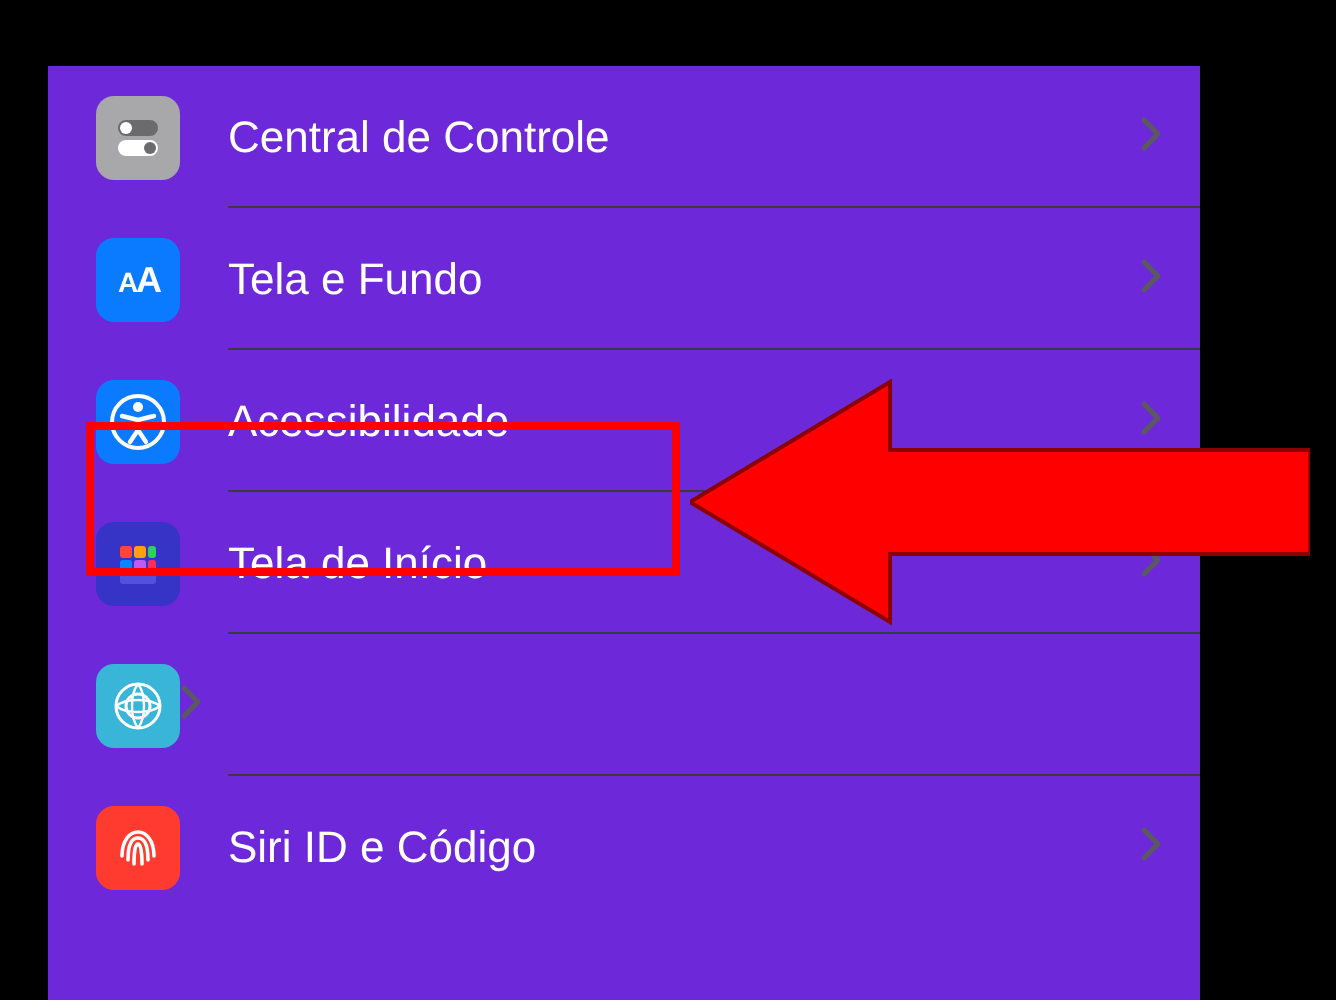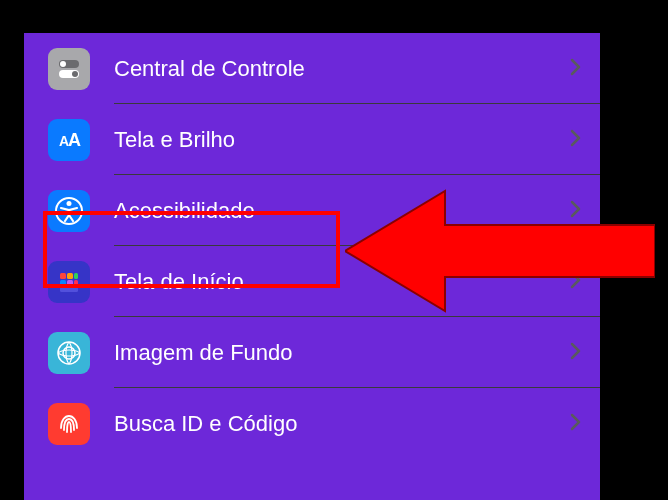--- a/index.html
+++ b/index.html
@@ -105,21 +105,21 @@
       </span>
     </div>
 
     <div class="settings-item">
       <div class="item-icon" style="background:#0a7aff;">
         <svg width="30" height="30" viewBox="0 0 30 30">
           <text x="5" y="21" font-size="14" font-weight="700" fill="#fff">A</text>
           <text x="14" y="21" font-size="18" font-weight="700" fill="#fff">A</text>
         </svg>
       </div>
-      <span class="item-label">Tela e Brilho</span>
+      <span class="item-label">Tela e Fundo</span>
       <span class="chevron">
         <svg width="12" height="18" viewBox="0 0 12 18">
             <path d="M2 2 L9 9 L2 16" stroke="#5a5a5e" stroke-width="2.5" fill="none" stroke-linecap="round" stroke-linejoin="round"></path>
           </svg>
       </span>
     </div>
 
     <div class="settings-item">
       <div class="item-icon" style="background:#0a7aff;">
         <svg width="32" height="32" viewBox="0 0 32 32">
@@ -157,36 +157,35 @@
     </div>
 
     <div class="settings-item">
       <div class="item-icon" style="background:#39b5d8;">
         <svg width="32" height="32" viewBox="0 0 32 32">
           <circle cx="16" cy="16" r="11" fill="none" stroke="#fff" stroke-width="1.5"></circle>
           <circle cx="16" cy="16" r="6" fill="none" stroke="#fff" stroke-width="1.5"></circle>
           <path d="M16 5 C 20 10, 20 22, 16 27 M16 5 C 12 10, 12 22, 16 27 M5 16 C 10 12, 22 12, 27 16 M5 16 C 10 20, 22 20, 27 16" stroke="#fff" stroke-width="1.2" fill="none"></path>
         </svg>
       </div>
-      <span class="item-label">Imagem de Fundo</span>
       <span class="chevron">
         <svg width="12" height="18" viewBox="0 0 12 18">
             <path d="M2 2 L9 9 L2 16" stroke="#5a5a5e" stroke-width="2.5" fill="none" stroke-linecap="round" stroke-linejoin="round"></path>
           </svg>
       </span>
     </div>
 
 
     <div class="settings-item">
       <div class="item-icon" style="background:#ff3b30;">
         <svg width="32" height="32" viewBox="0 0 32 32">
           <path d="M8 20 C 8 12, 12 8, 16 8 C 20 8, 24 12, 24 20 M11 22 C 11 14, 13 11, 16 11 C 19 11, 21 14, 21 22 M14 24 C 14 16, 15 14, 16 14 C 17 14, 18 16, 18 24" stroke="#fff" stroke-width="1.8" fill="none" stroke-linecap="round"></path>
         </svg>
       </div>
-      <span class="item-label">Busca ID e Código</span>
+      <span class="item-label">Siri ID e Código</span>
       <span class="chevron">
         <svg width="12" height="18" viewBox="0 0 12 18">
             <path d="M2 2 L9 9 L2 16" stroke="#5a5a5e" stroke-width="2.5" fill="none" stroke-linecap="round" stroke-linejoin="round"></path>
           </svg>
       </span>
     </div>
 
   </div>
 </div>
 

